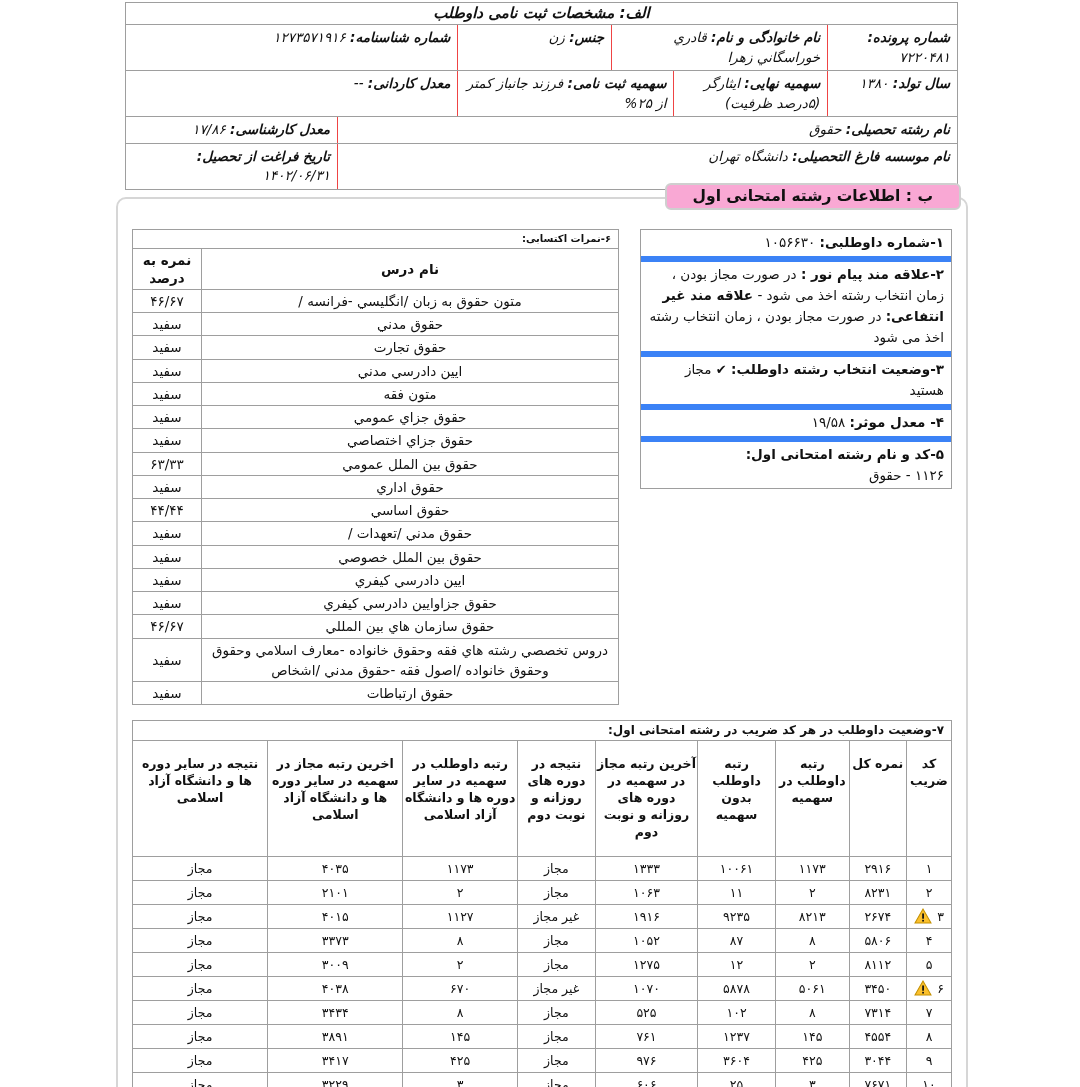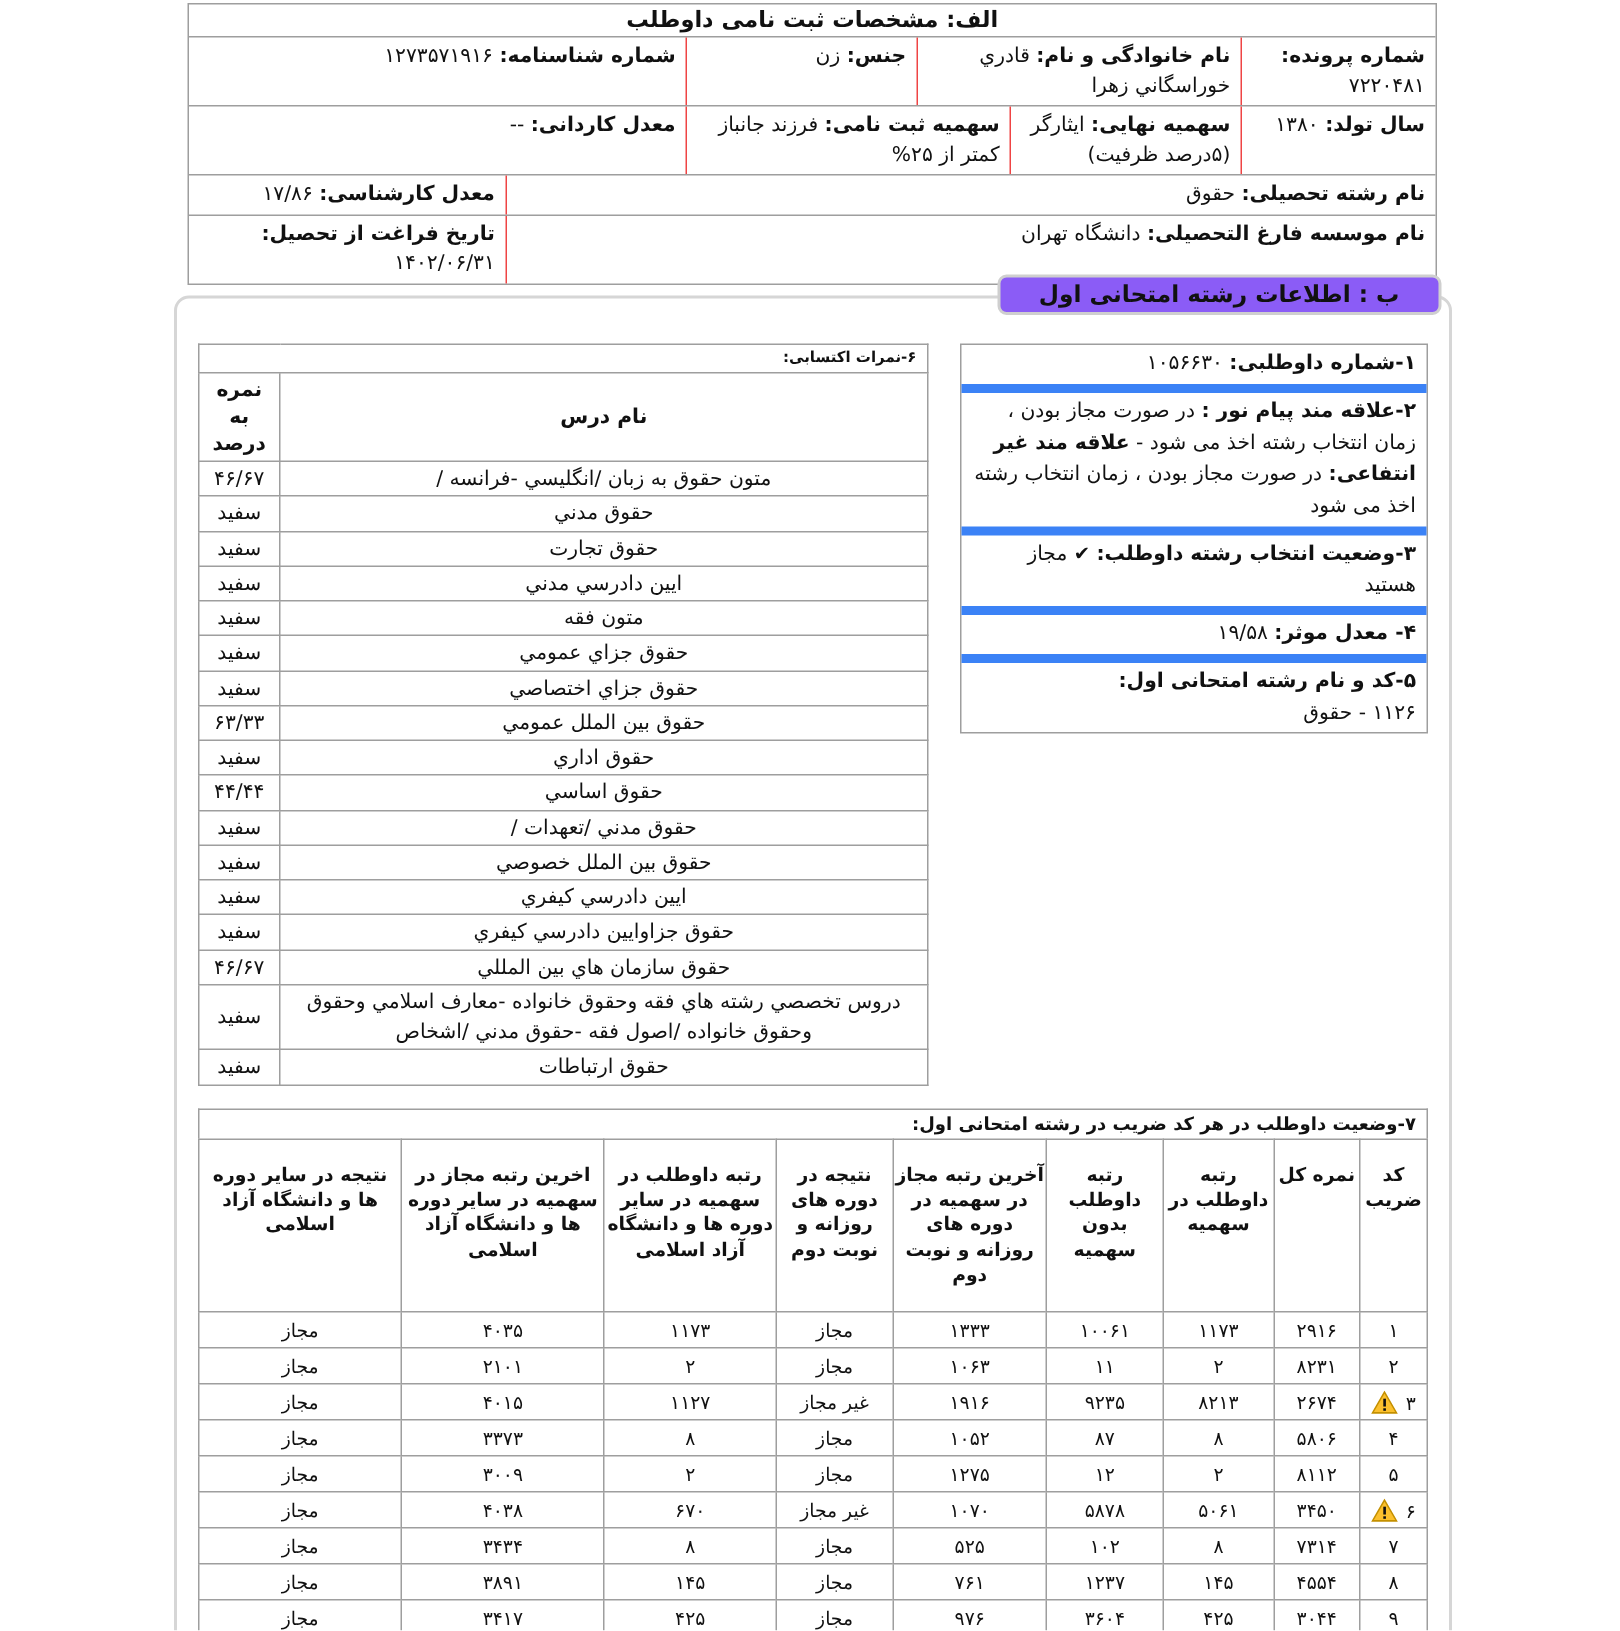--- a/index.html
+++ b/index.html
@@ -12,20 +12,21 @@
     direction: rtl;
     font-family: "DejaVu Sans", sans-serif;
     color: #111;
   }
   
   .a-table {
     position: absolute; top: 2px; left: 125px; width: 833px;
     border: 1px solid #9e9e9e;
     font-size: 13.5px;
     background: #fff;
+    font-style: italic;
   }
   .a-title {
     font-weight: bold; text-align: center; font-size: 15px;
     padding: 1px 0 2px 0;
     border-bottom: 1px solid #9e9e9e;
   }
   .a-row { display: flex; border-bottom: 1px solid #9e9e9e; }
   .a-row:last-child { border-bottom: none; }
   .a-cell { padding: 3px 7px; line-height: 1.45; }
   .a-cell:not(:first-child) { border-right: 1px solid #ef4444; }
@@ -36,21 +37,21 @@
 
   
   .container {
     position: absolute; top: 197px; left: 116px; width: 852px; height: 900px;
     border: 2px solid #d6d6d6;
     border-radius: 10px;
     background: #fff;
   }
   .b-title {
     position: absolute; top: -16px; right: 5px;
-    background: #8b5cf6;
+    background: #f9a8d4;
     border: 2px solid #cfcfcf; border-radius: 6px;
     padding: 2px 26px 3px 26px;
     font-weight: bold; font-size: 15.5px;
     white-space: nowrap;
   }
   .b-top {
     display: flex; justify-content: space-between; align-items: flex-start;
     padding: 30px 14px 0 14px;
   }
 
@@ -58,21 +59,21 @@
   .panel { width: 312px; border: 1px solid #9e9e9e; font-size: 13.5px; background:#fff; }
   .panel-item { border-bottom: 6px solid #3b82f6; padding: 2px 7px 3px 7px; line-height: 1.55; }
   .panel-item:last-child { border-bottom: none; }
   .check { font-size: 13px; }
 
   
   .scores { width: 487px; border-collapse: collapse; font-size: 13.5px; background: #fff; }
   .scores th, .scores td { border: 1px solid #9e9e9e; }
   .scores .tbl-title { font-weight: bold; text-align: right; padding: 2px 7px; font-size: 10px; }
   .scores thead th { font-weight: bold; padding: 2px 3px; text-align: center; line-height: 1.35; }
-  .score-col { width: 54px; border-radius: 19px; }
+  .score-col { width: 69px; border-radius: 19px; }
   .scores td { text-align: center; padding: 1px 4px; line-height: 1.5; }
 
   
   .coef-wrap { margin: 15px 14px 0 14px; }
   .coef-title {
     border: 1px solid #9e9e9e; border-bottom: none;
     font-weight: bold; font-size: 12px; padding: 2px 7px 3px 4px;
     background: #fff;
   }
   .coef { width: 100%; border-collapse: collapse; table-layout: fixed; font-size: 12.5px; background:#fff; }

